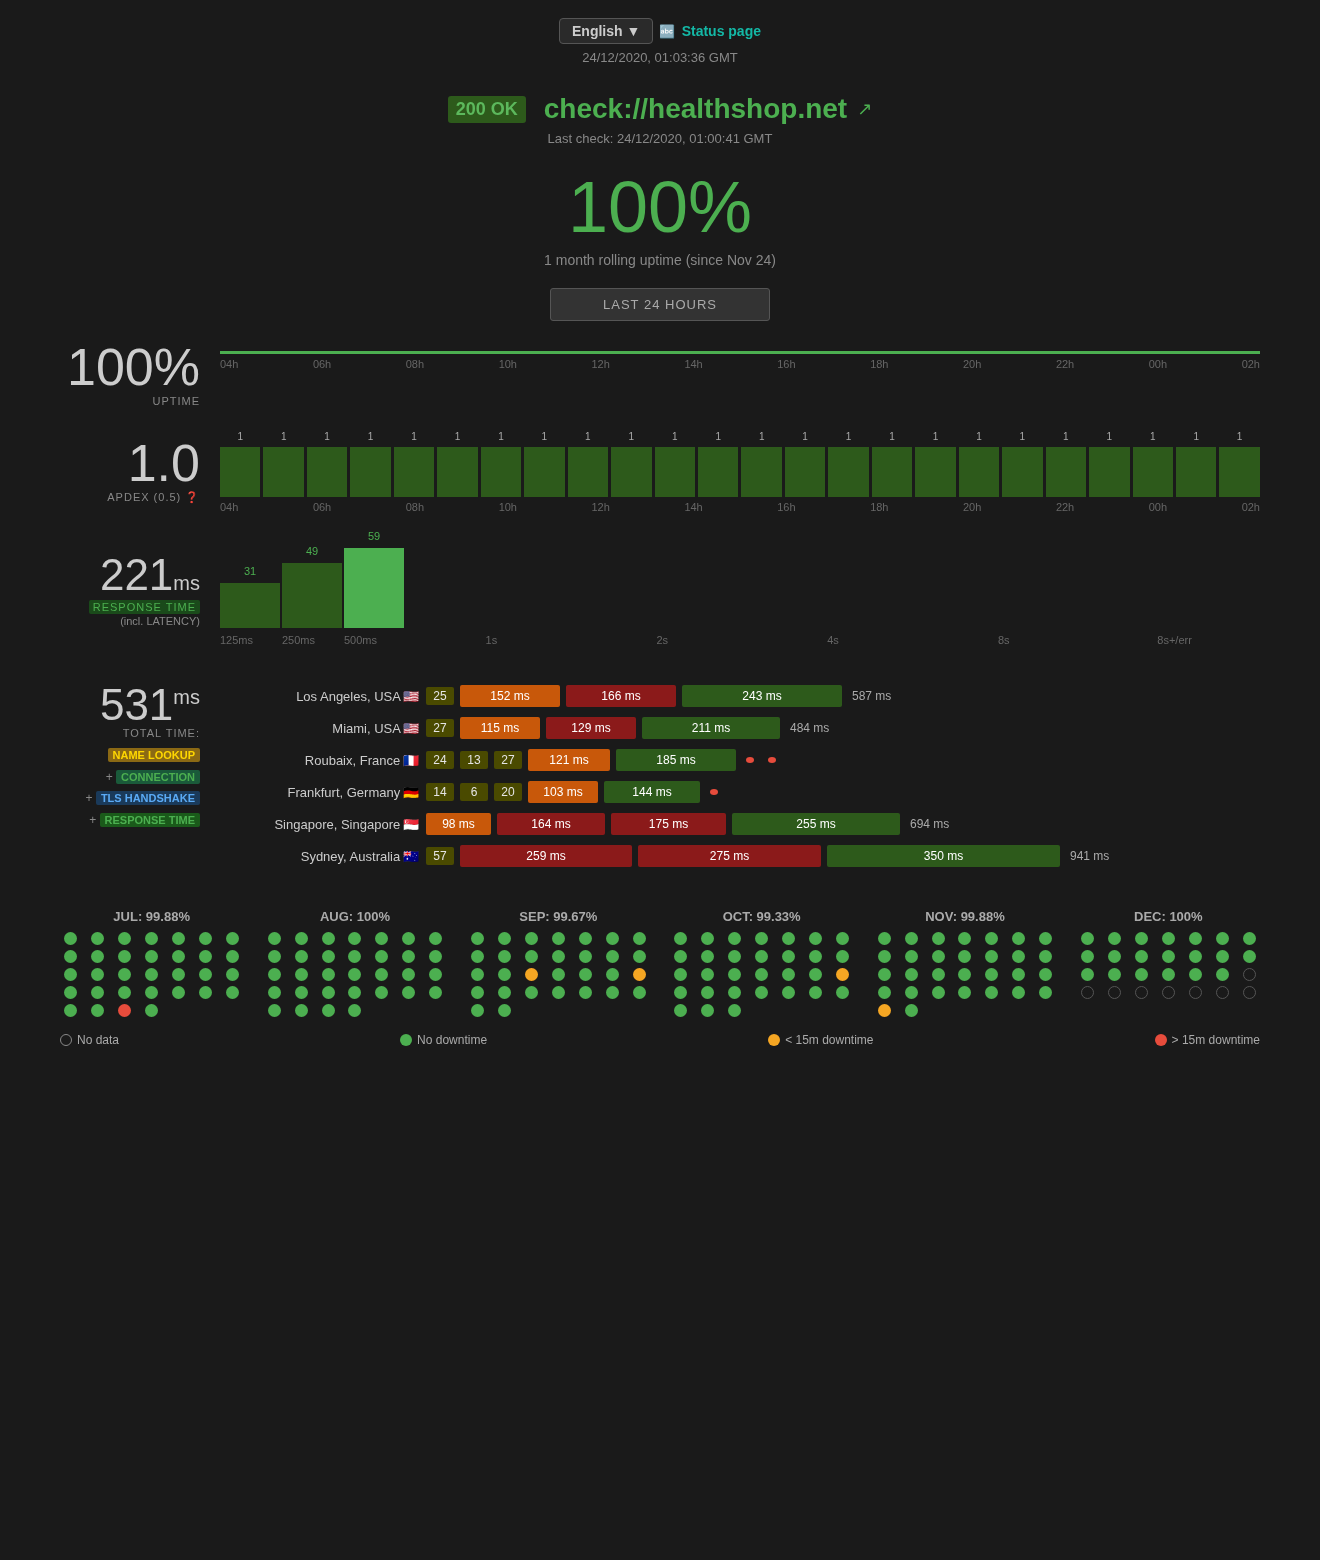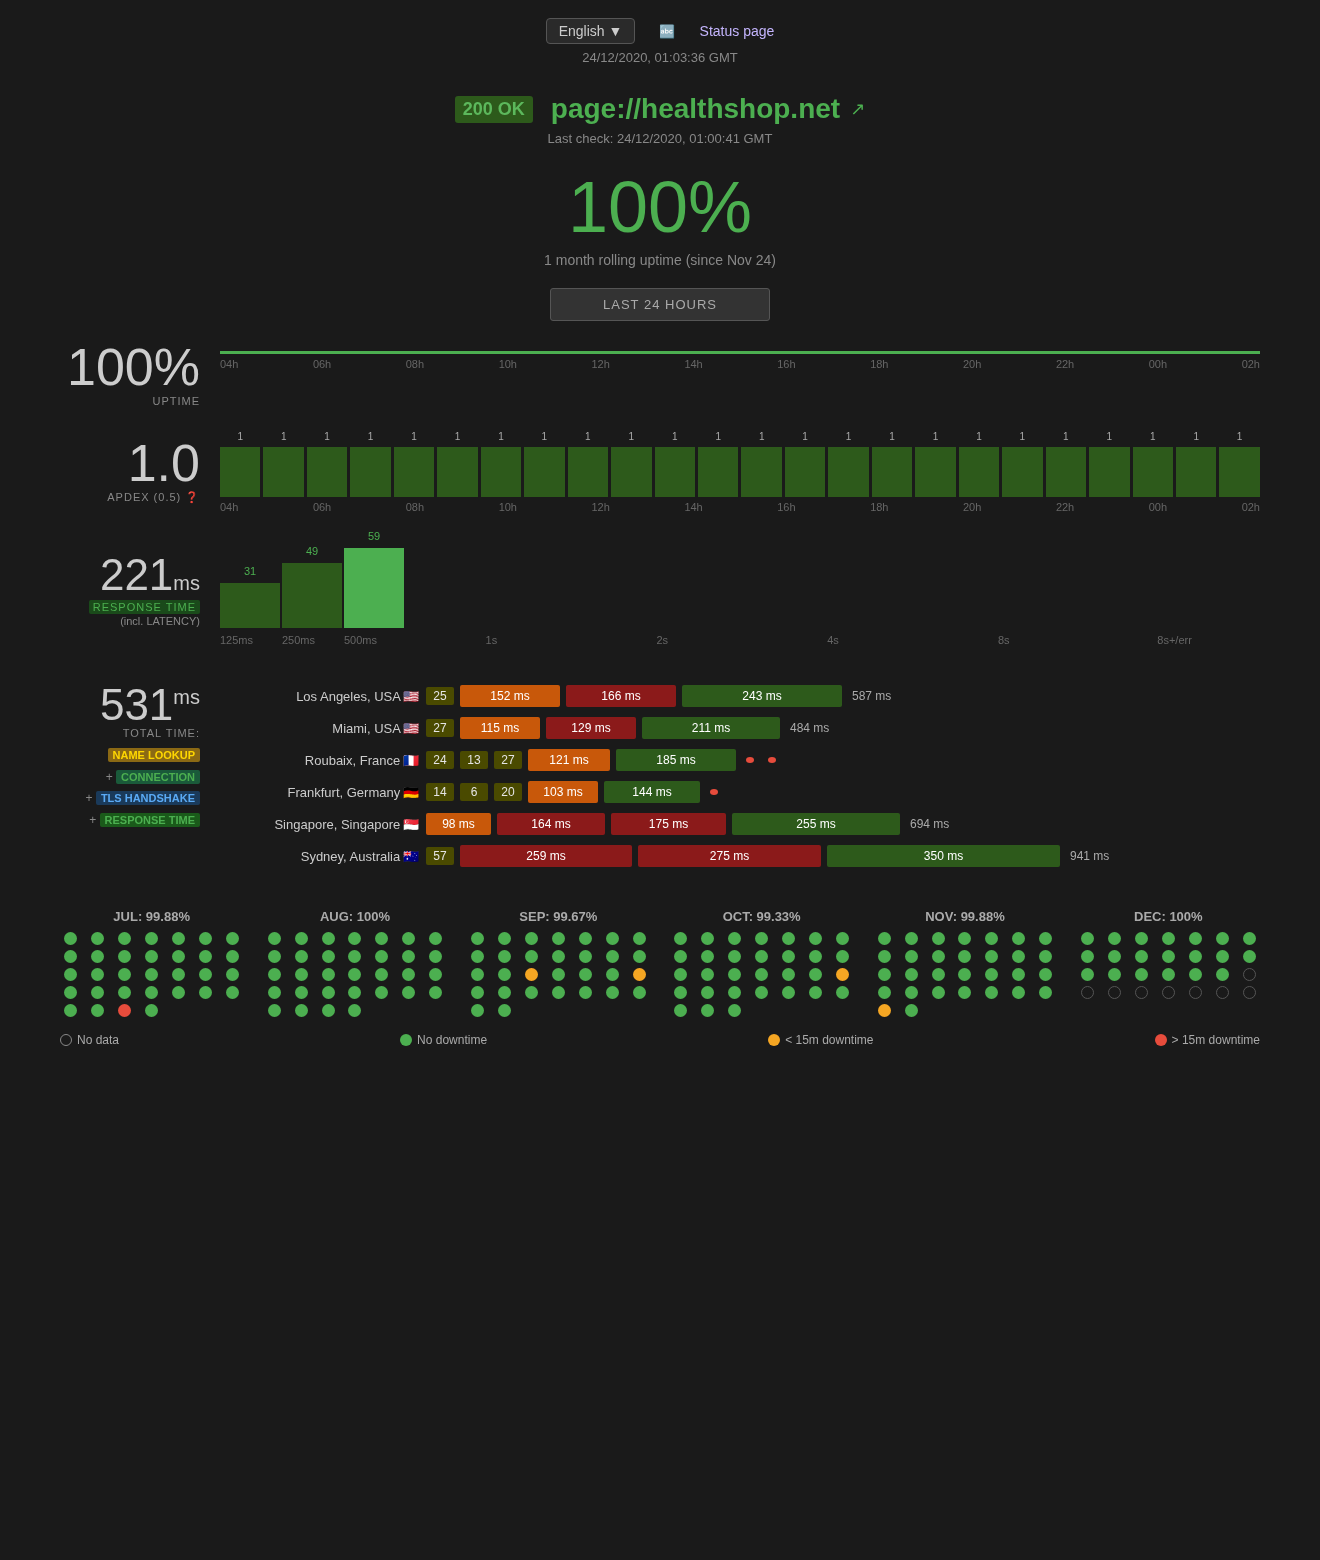--- a/index.html
+++ b/index.html
@@ -12,22 +12,23 @@
       overflow-x: hidden;
     }
     .header {
       text-align: center;
       padding: 18px 0 8px;
     }
     .lang-bar {
       display: flex;
       align-items: center;
       justify-content: center;
-      gap: 24px;
+      gap: 6px;
       margin-bottom: 6px;
+      font-weight: bold;
     }
     .lang-btn {
       border: 1px solid #555;
       background: #2a2a2a;
       color: #ccc;
       padding: 4px 12px;
       border-radius: 4px;
       font-size: 14px;
       display: flex;
       align-items: center;
@@ -327,29 +328,29 @@
 </head>
 <body>
 
 <div class="header">
   <div class="lang-bar">
     <div class="lang-btn">
       <span>English</span>
       <span>▼</span>
     </div>
     <span style="font-size:13px;color:#aaa;">🔤</span>
-    <span style="color:#c4b5fd;font-size:14px;cursor:pointer;">Status page</span>
+    <span style="color:#14b8a6;font-size:14px;cursor:pointer;">Status page</span>
   </div>
   <div class="datetime">24/12/2020, 01:03:36 GMT</div>
 </div>
 
 <div class="site-status">
   <div style="display:flex;align-items:center;justify-content:center;gap:10px;">
     <span class="status-200">200 OK</span>
-    <span class="site-url">page://healthshop.net</span>
+    <span class="site-url">check://healthshop.net</span>
     <span class="ext-link">↗</span>
   </div>
   <div class="last-check">Last check: 24/12/2020, 01:00:41 GMT</div>
 </div>
 
 <div class="uptime-pct">100%</div>
 <div class="uptime-label">1 month rolling uptime (since Nov 24)</div>
 
 <div style="text-align:center;margin:16px 0;">
   <button class="section-btn">LAST 24 HOURS</button>

